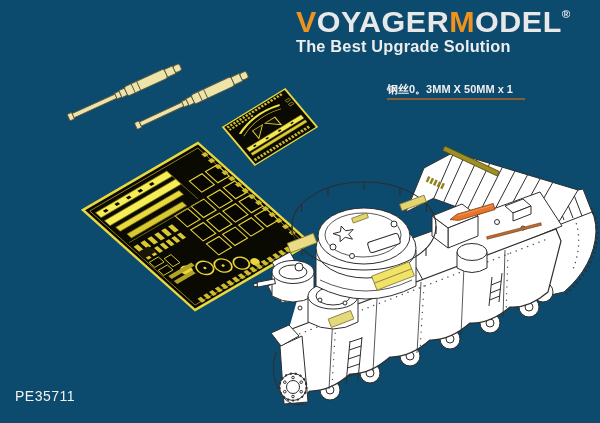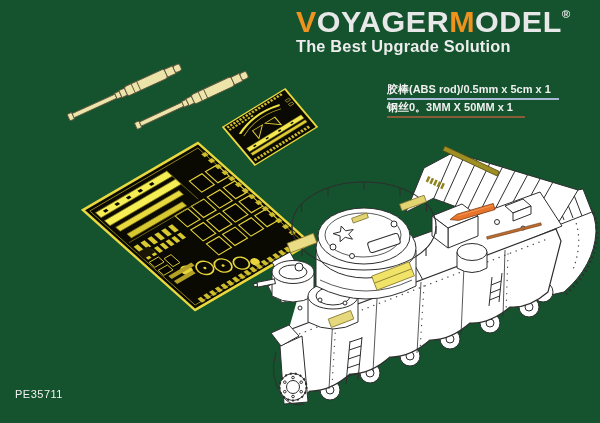--- a/index.html
+++ b/index.html
@@ -1,17 +1,17 @@
 <!DOCTYPE html>
 <html><head>
 <meta charset="utf-8">
 <style>
   html,body{margin:0;padding:0;background:#000;}
   .stage{
-    position:relative;width:600px;height:423px;background:#14532d;
+    position:relative;width:600px;height:423px;background:#0c4a6e;
     overflow:hidden;font-family:"Liberation Sans",sans-serif;
   }
   .stage svg{position:absolute;left:0;top:0;}
   .logo{position:absolute;left:296px;top:8px;line-height:1;}
   .brand{
     font-weight:bold;font-size:29px;letter-spacing:0.5px;color:#e8e8e8;
     transform:scaleX(1.05);transform-origin:left top;white-space:nowrap;
   }
   .brand .accent{color:#f0921e;}
   .brand .reg{font-size:11px;vertical-align:14px;letter-spacing:0;}
@@ -21,21 +21,21 @@
     white-space:nowrap;
   }
   .callouts{position:absolute;left:387px;top:82px;color:#f0f0f0;}
   .callout{font-size:11px;font-weight:bold;white-space:nowrap;}
   .callout .ul{height:2px;margin-top:1px;}
   .callout.abs-rod{width:172px;}
   .callout.abs-rod .ul{background:#a6bad6;}
   .callout.steel-wire{width:138px;}
   .callout.steel-wire .ul{background:#8a5c35;}
   .product-code{
-    position:absolute;left:15px;top:388px;font-size:11px;color:#f2f2f2;
+    position:absolute;left:15px;top:388px;font-size:14px;color:#f2f2f2;
     letter-spacing:0.5px;
   }
 </style>
 </head>
 <body>
 
 <div class="stage">
 
   <svg width="600" height="423" viewBox="0 0 600 423">
     <defs>
@@ -425,24 +425,20 @@
   </svg>
 
   <div class="logo">
     <div class="brand">
       <span class="accent">V</span><span>OYAGER</span><span class="accent">M</span><span>ODEL</span><span class="reg">®</span>
     </div>
     <div class="tagline">The Best Upgrade Solution</div>
   </div>
 
   <div class="callouts">
-    <div class="callout abs-rod">
-      <div>胶棒(ABS rod)/0.5mm x 5cm x 1</div>
-      <div class="ul"></div>
-    </div>
     <div class="callout steel-wire">
       <div>钢丝0。3MM X 50MM x 1</div>
       <div class="ul"></div>
     </div>
   </div>
 
   <div class="product-code">PE35711</div>
 
 </div>
 

